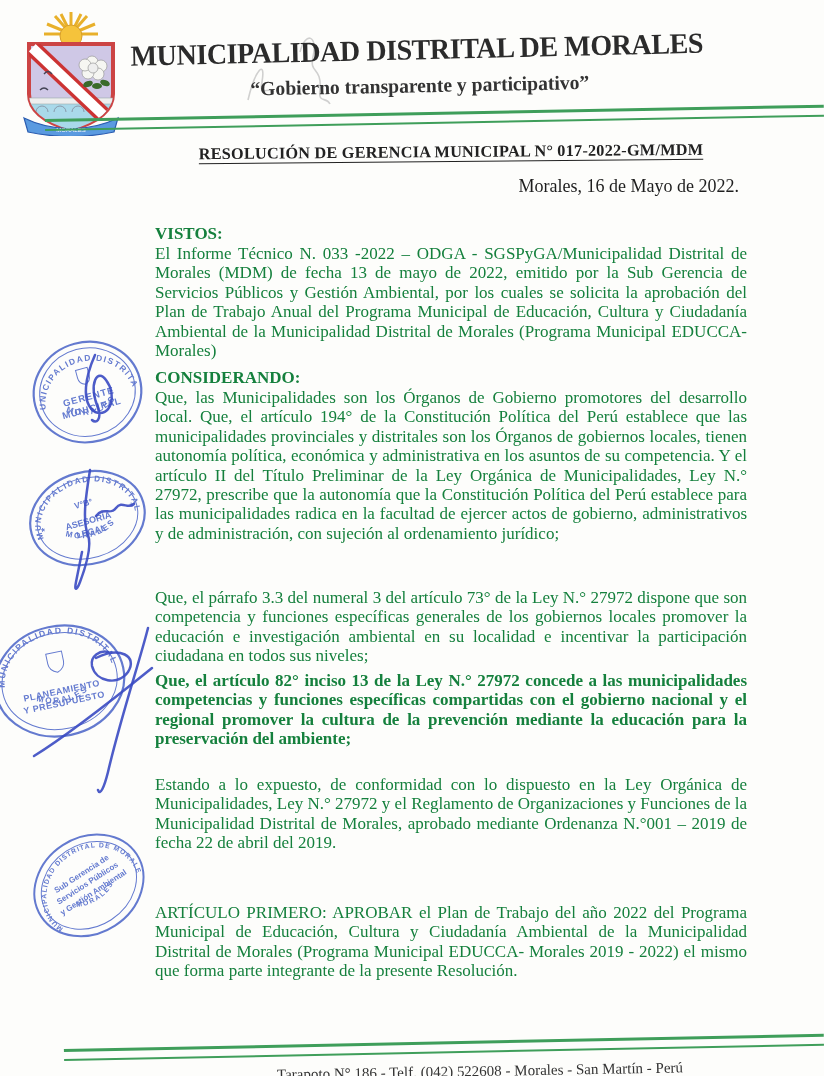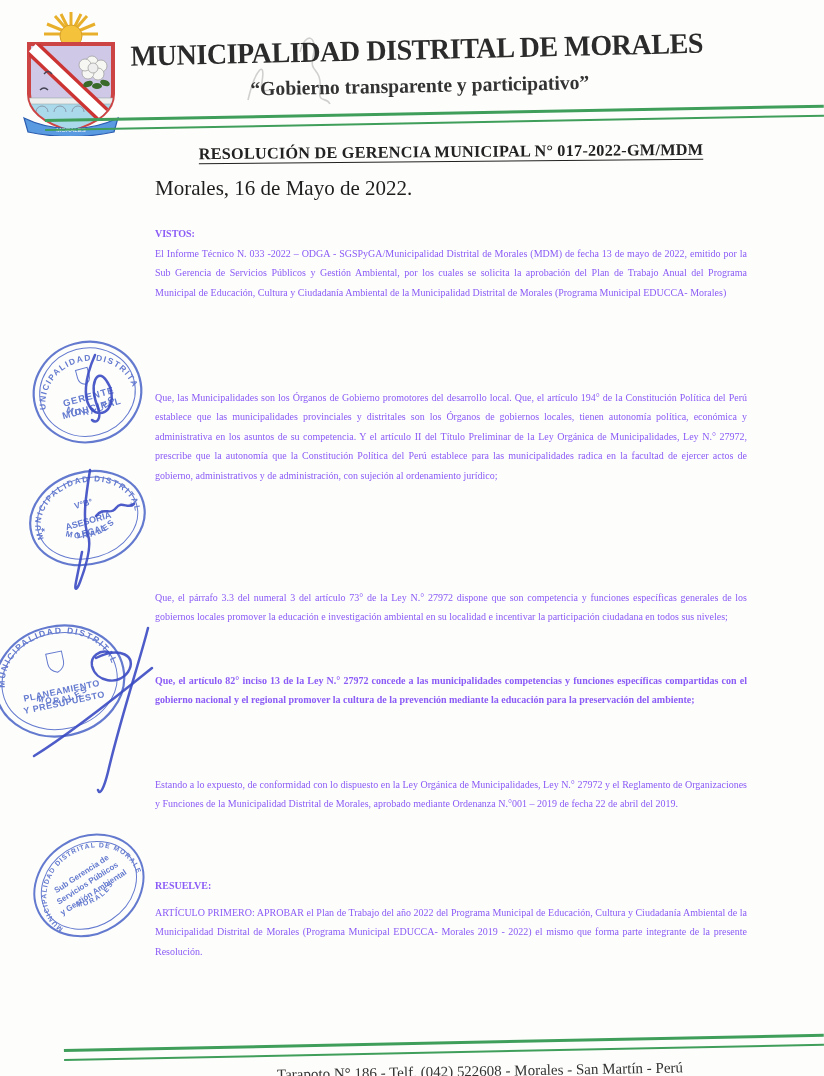--- a/index.html
+++ b/index.html
@@ -13,28 +13,28 @@
              transform:rotate(-1.3deg) scaleX(.97);transform-origin:left center;white-space:nowrap;}
   .hdr-sub{position:absolute;left:120px;top:80px;width:612px;text-align:center;
            font-weight:bold;font-size:20px;color:#333;
            transform:rotate(-1.1deg) scaleX(.98);transform-origin:left center;white-space:nowrap;}
   .greenline{position:absolute;height:7px;border-top:3px solid #3f9e5a;border-bottom:2px solid #3f9e5a;}
   .gl-top{left:45px;width:779px;top:119px;transform:rotate(-1.05deg);transform-origin:left center;}
   .gl-bot{left:64px;width:760px;top:1049px;transform:rotate(-1.15deg);transform-origin:left center;}
   .scribble{position:absolute;left:225px;top:20px;width:130px;height:100px;opacity:.65;}
 
   
-  .tblock{position:absolute;left:155px;width:592px;font-size:10px;line-height:19.4px;
-          text-align:justify;color:#8b5cf6;}
+  .tblock{position:absolute;left:155px;width:592px;font-size:17px;line-height:19.4px;
+          text-align:justify;color:#15803d;}
   .heading{font-weight:bold;text-align:left;}
   .res-title{position:absolute;left:155px;width:592px;top:142px;text-align:center;
              font-weight:bold;font-size:16.3px;color:#222;transform:rotate(-.5deg);}
   .res-title span{text-decoration:underline;text-underline-offset:4px;letter-spacing:.2px;}
-  .date-line{position:absolute;left:155px;width:584px;top:176px;text-align:left;
-             font-size:21px;color:#1e1e1e;}
+  .date-line{position:absolute;left:155px;width:584px;top:176px;text-align:right;
+             font-size:18px;color:#1e1e1e;}
   .b{font-weight:normal;}
 
   
   .stamp{position:absolute;opacity:.85;}
   .stamp svg text{fill:#4a64c8;font-family:"Liberation Sans",sans-serif;font-weight:bold;}
   .st-ring{fill:none;stroke:#4a64c8;}
   .sig{position:absolute;left:0;top:320px;width:200px;height:560px;}
   .sig path{fill:none;stroke:#3a4ac2;stroke-width:2.5;stroke-linecap:round;opacity:.9;}
 
   
@@ -114,26 +114,26 @@
   <div class="greenline gl-top"></div>
 
   <div class="res-title">
     <span>RESOLUCIÓN DE GERENCIA MUNICIPAL N° 017-2022-GM/MDM</span>
   </div>
   <div class="date-line">Morales, 16 de Mayo de 2022.</div>
 
   <div class="tblock heading" style="top:224px;">VISTOS:</div>
   <div class="tblock" style="top:244px;">El Informe Técnico N. 033 -2022 – ODGA - SGSPyGA/Municipalidad Distrital de Morales (MDM) de fecha 13 de mayo de 2022, emitido por la Sub Gerencia de Servicios Públicos y Gestión Ambiental, por los cuales se solicita la aprobación del Plan de Trabajo Anual del Programa Municipal de Educación, Cultura y Ciudadanía Ambiental de la Municipalidad Distrital de Morales (Programa Municipal EDUCCA- Morales)</div>
 
+  <div class="tblock heading" style="top:368px;">CONSIDERANDO:</div>
   <div class="tblock" style="top:388px;">Que, las Municipalidades son los Órganos de Gobierno promotores del desarrollo local. Que, el artículo 194° de la Constitución Política del Perú establece que las municipalidades provinciales y distritales son los Órganos de gobiernos locales, tienen autonomía política, económica y administrativa en los asuntos de su competencia. Y el artículo II del Título Preliminar de la Ley Orgánica de Municipalidades, Ley N.° 27972, prescribe que la autonomía que la Constitución Política del Perú establece para las municipalidades radica en la facultad de ejercer actos de gobierno, administrativos y de administración, con sujeción al ordenamiento jurídico;</div>
   <div class="tblock" style="top:588px;">Que, el párrafo 3.3 del numeral 3 del artículo 73° de la Ley N.° 27972 dispone que son competencia y funciones específicas generales de los gobiernos locales promover la educación e investigación ambiental en su localidad e incentivar la participación ciudadana en todos sus niveles;</div>
   <div class="tblock" style="top:671px;font-weight:bold;">Que, el artículo 82° inciso 13 de la Ley N.° 27972 concede a las municipalidades competencias y funciones específicas compartidas con el gobierno nacional y el regional promover la cultura de la prevención mediante la educación para la preservación del ambiente;</div>
   <div class="tblock" style="top:775px;">Estando a lo expuesto, de conformidad con lo dispuesto en la Ley Orgánica de Municipalidades, Ley N.° 27972 y el Reglamento de Organizaciones y Funciones de la Municipalidad Distrital de Morales, aprobado mediante Ordenanza N.°001 – 2019 de fecha 22 de abril del 2019.</div>
 
-  <div class="tblock heading" style="top:876px;">RESUELVE:</div>
   <div class="tblock" style="top:903px;">
     <span class="b">ARTÍCULO PRIMERO: APROBAR</span><span> el Plan de Trabajo del año 2022 del Programa Municipal de Educación, Cultura y Ciudadanía Ambiental de la Municipalidad Distrital de Morales (Programa Municipal EDUCCA- Morales 2019 - 2022) el mismo que forma parte integrante de la presente Resolución.</span>
   </div>
 
   <div class="stamp" style="left:30px;top:336px;transform:rotate(-15deg);">
     <svg width="116" height="112" viewBox="0 0 116 112">
       <ellipse class="st-ring" cx="58" cy="56" rx="54" ry="50" stroke-width="2.2"></ellipse>
       <ellipse class="st-ring" cx="58" cy="56" rx="48" ry="44" stroke-width="1"></ellipse>
       <path id="s1top" d="M 13,66 A 45,41 0 1 1 103,66" fill="none"></path>
       <path id="s1bot" d="M 26,62 A 36,30 0 0 0 90,62" fill="none"></path>

